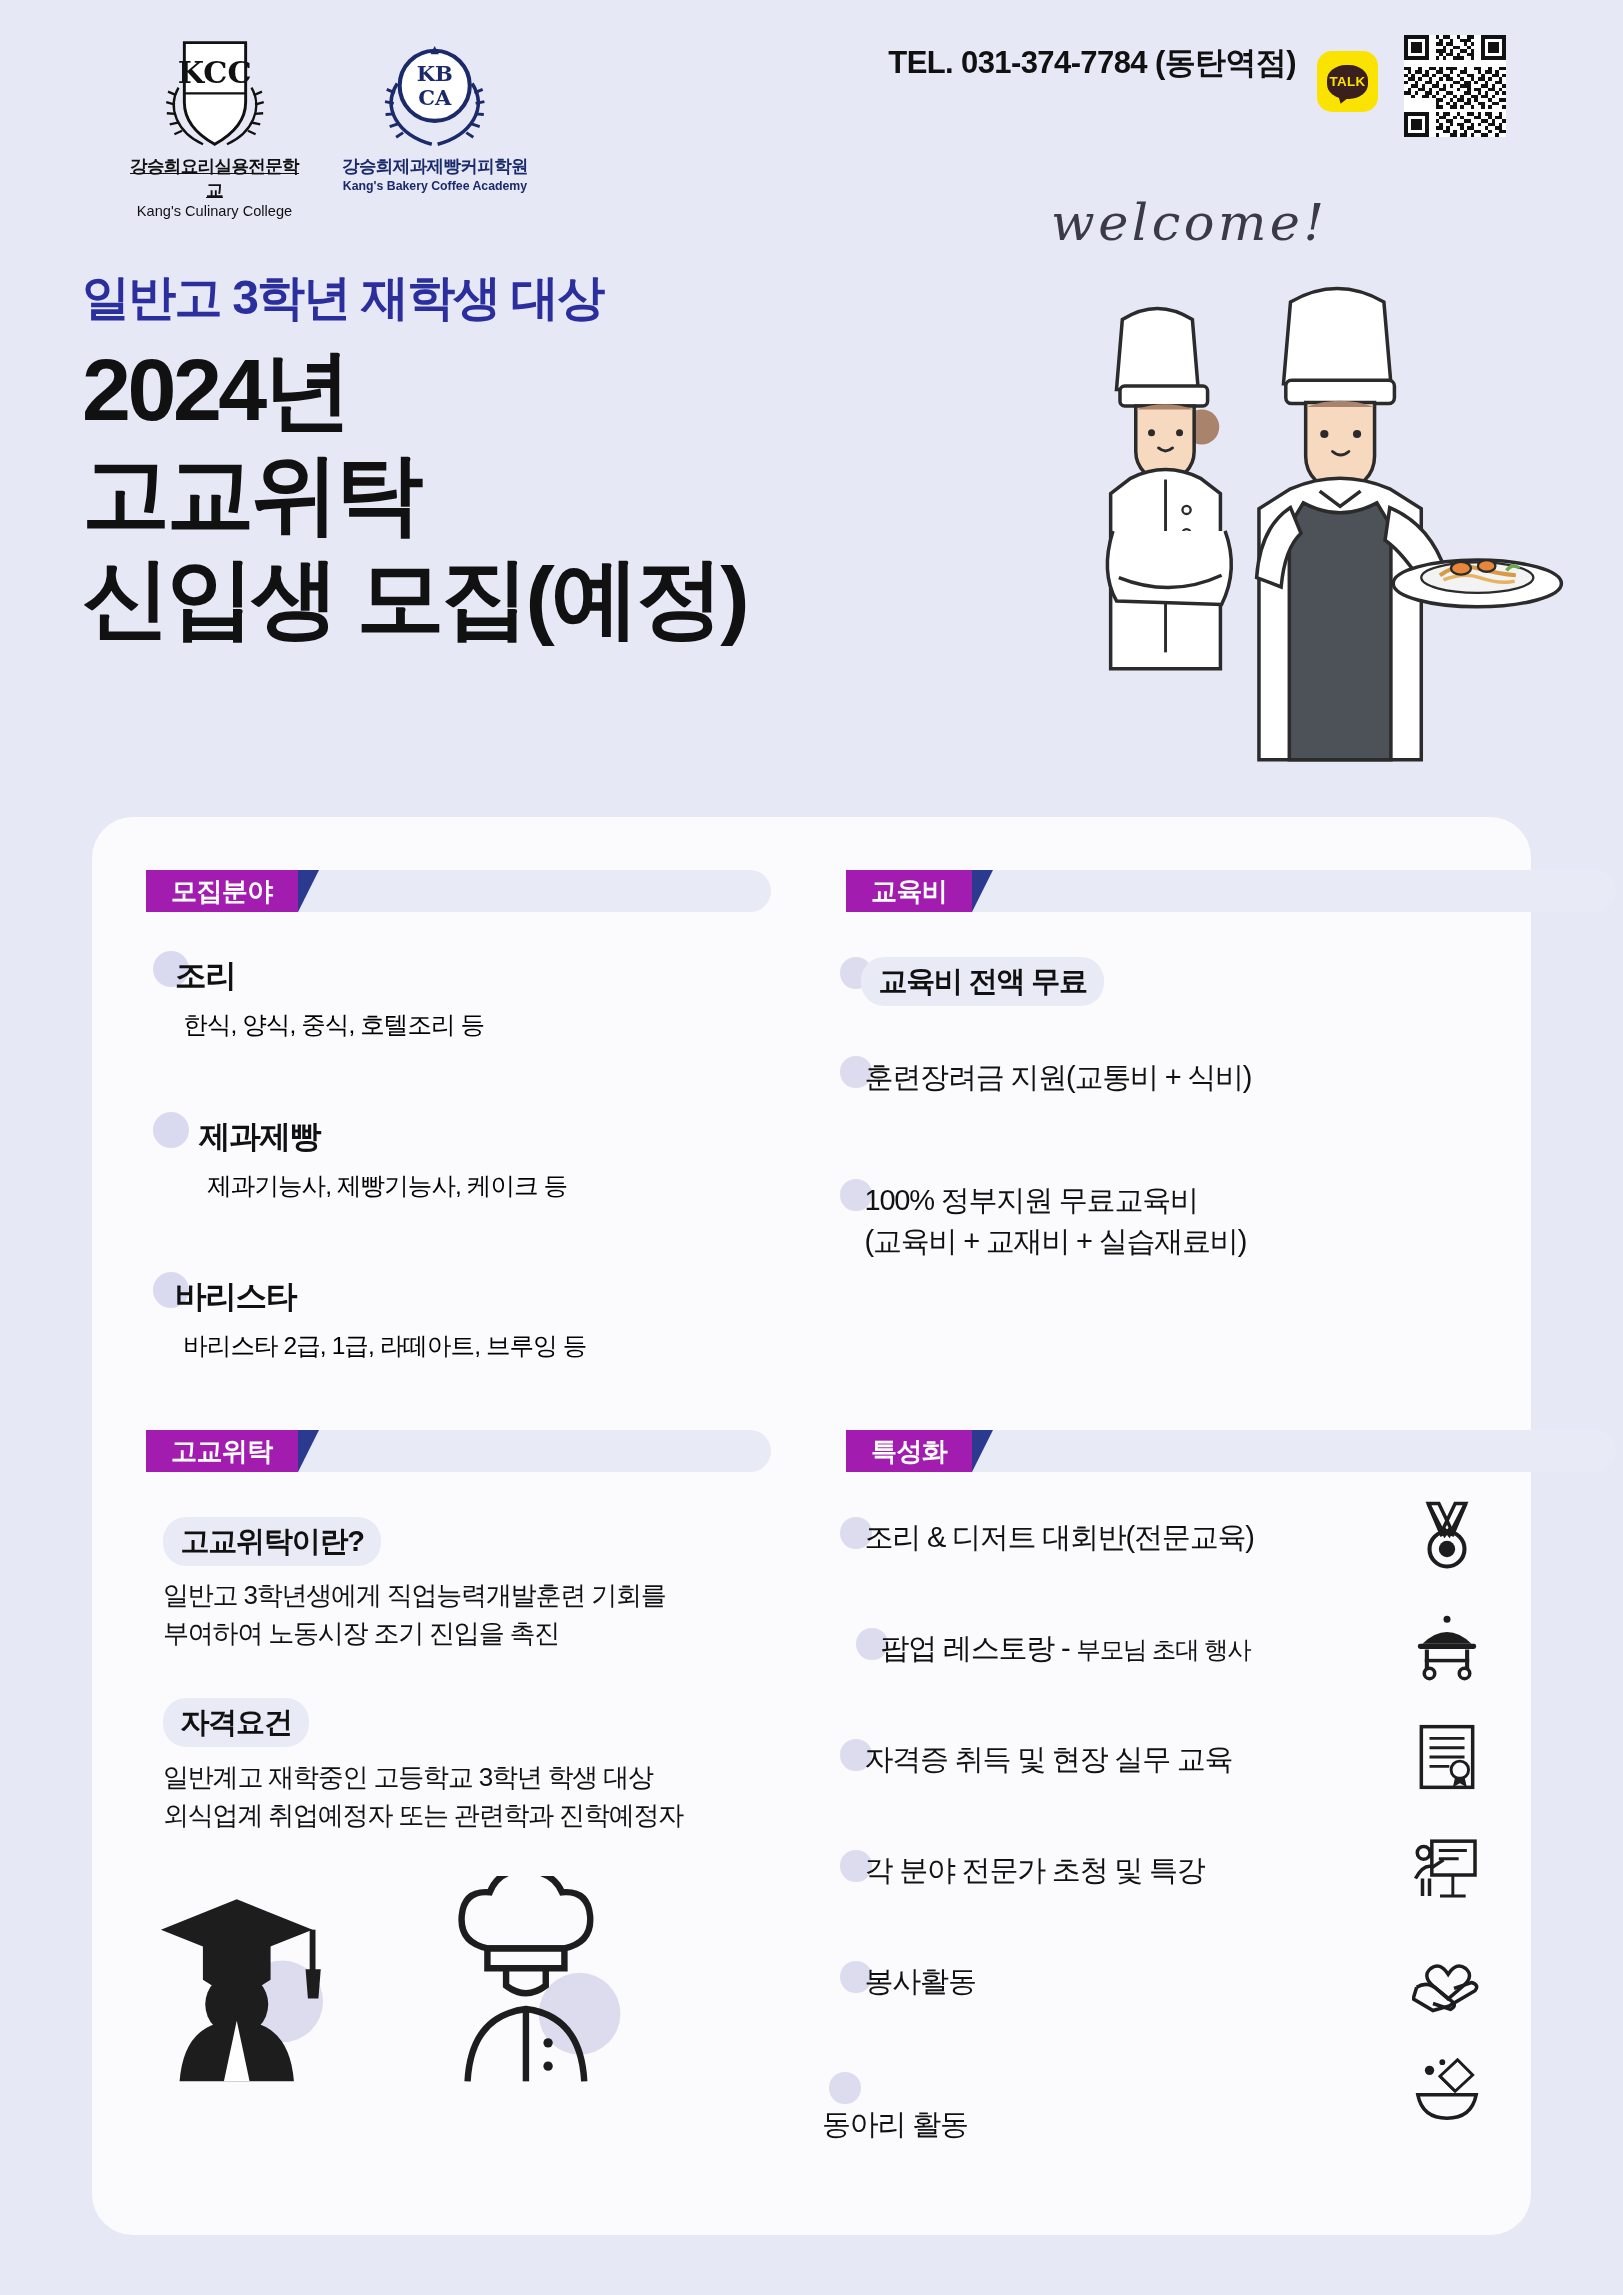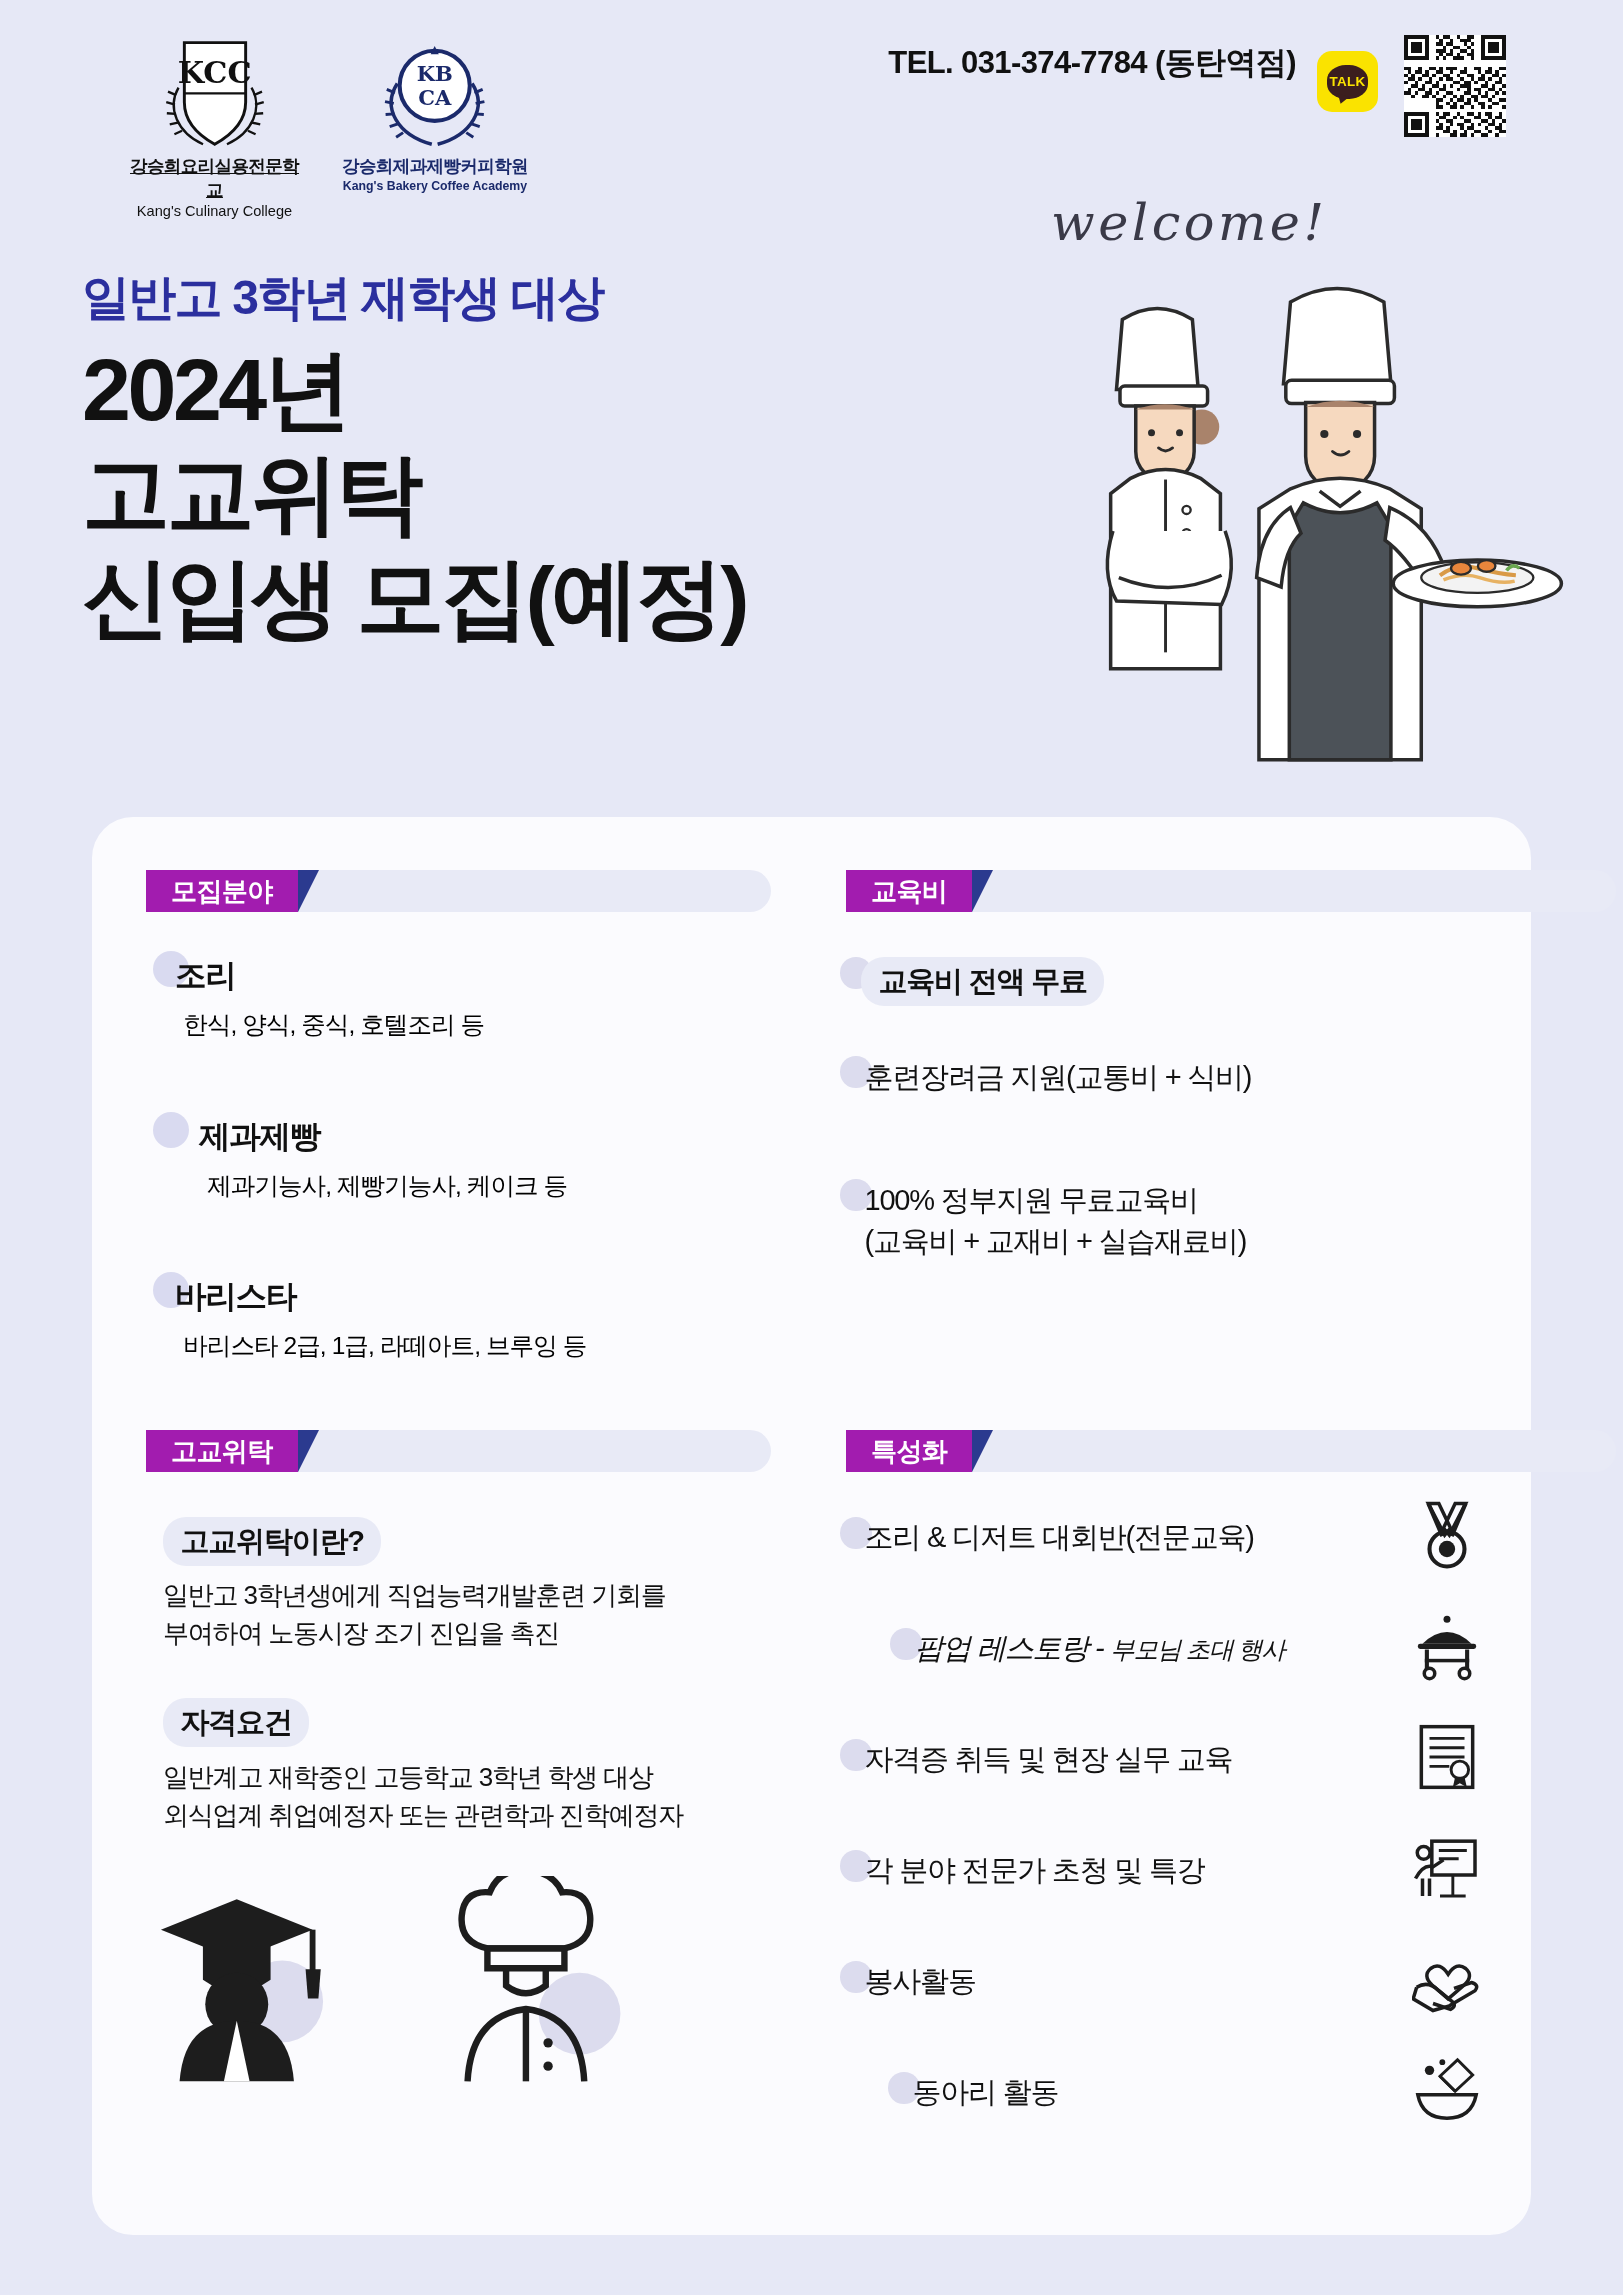--- a/index.html
+++ b/index.html
@@ -551,21 +551,21 @@
 <div class="spec-icon" style="left:1412px; top:1500px;">
   <svg width="70" height="70" viewBox="0 0 120 120">
     <path d="M28 6 L52 62 M92 6 L68 62" stroke="#1d1d1d" stroke-width="7" fill="none"></path>
     <path d="M28 6 L46 6 L66 48 L56 60 Z" fill="none" stroke="#1d1d1d" stroke-width="6"></path>
     <path d="M92 6 L74 6 L54 48 L64 60 Z" fill="none" stroke="#1d1d1d" stroke-width="6"></path>
     <circle cx="60" cy="84" r="30" fill="none" stroke="#1d1d1d" stroke-width="7"></circle>
     <circle cx="60" cy="84" r="14" fill="#1d1d1d"></circle>
   </svg>
 </div>
 
-<div class="bullet-row" style="left:890px; top:1628px;font-style:italic;">
+<div class="bullet-row" style="left:856px; top:1628px;">
   <div class="dot small"></div>
   <div class="spec-txt" style="margin-left:-7px; padding-top:1.2px;">
     <span>팝업 레스토랑 - </span><span class="sm">부모님 초대 행사</span>
   </div>
 </div>
 <div class="spec-icon" style="left:1412px; top:1611px;">
   <svg width="70" height="70" viewBox="0 0 120 120">
     <path d="M18 56 q42 -40 84 0 z" fill="#1d1d1d"></path>
     <rect x="10" y="56" width="100" height="9" rx="4" fill="#1d1d1d"></rect>
     <circle cx="60" cy="14" r="6" fill="#1d1d1d"></circle>
@@ -610,21 +610,21 @@
   <div class="spec-txt" style="margin-left:-7px; padding-top:1.2px;">봉사활동</div>
 </div>
 <div class="spec-icon" style="left:1412px; top:1944px;">
   <svg width="70" height="70" viewBox="0 0 120 120">
     <path d="M62 52 q-14 -22 -30 -10 q-14 12 2 28 l28 24 l28 -24 q16 -16 2 -28 q-16 -12 -30 10 z" fill="none" stroke="#1d1d1d" stroke-width="6"></path>
     <path d="M8 74 q20 -12 38 6 l22 18 q10 8 -2 14 l-30 -10" fill="none" stroke="#1d1d1d" stroke-width="6"></path>
     <path d="M8 74 l-6 20 l34 20 l28 -8 l44 -26 q8 -10 -6 -14 l-30 10" fill="none" stroke="#1d1d1d" stroke-width="6"></path>
   </svg>
 </div>
 
-<div class="bullet-row" style="left:888px; top:2072px;">
+<div class="bullet-row" style="left:829px; top:2072px;flex-direction:column;">
   <div class="dot small"></div>
   <div class="spec-txt" style="margin-left:-7px; padding-top:1.2px;">동아리 활동</div>
 </div>
 <div class="spec-icon" style="left:1412px; top:2054px;">
   <svg width="70" height="70" viewBox="0 0 120 120">
     <path d="M10 70 h100 q-8 40 -50 40 q-42 0 -50 -40 z" fill="none" stroke="#1d1d1d" stroke-width="6"></path>
     <path d="M78 10 l26 26 l-30 28 l-26 -26 z" fill="none" stroke="#1d1d1d" stroke-width="5"></path>
     <path d="M48 38 l26 26" stroke="#1d1d1d" stroke-width="5"></path>
     <circle cx="30" cy="28" r="8" fill="#1d1d1d"></circle>
     <circle cx="52" cy="14" r="5" fill="#1d1d1d"></circle>

